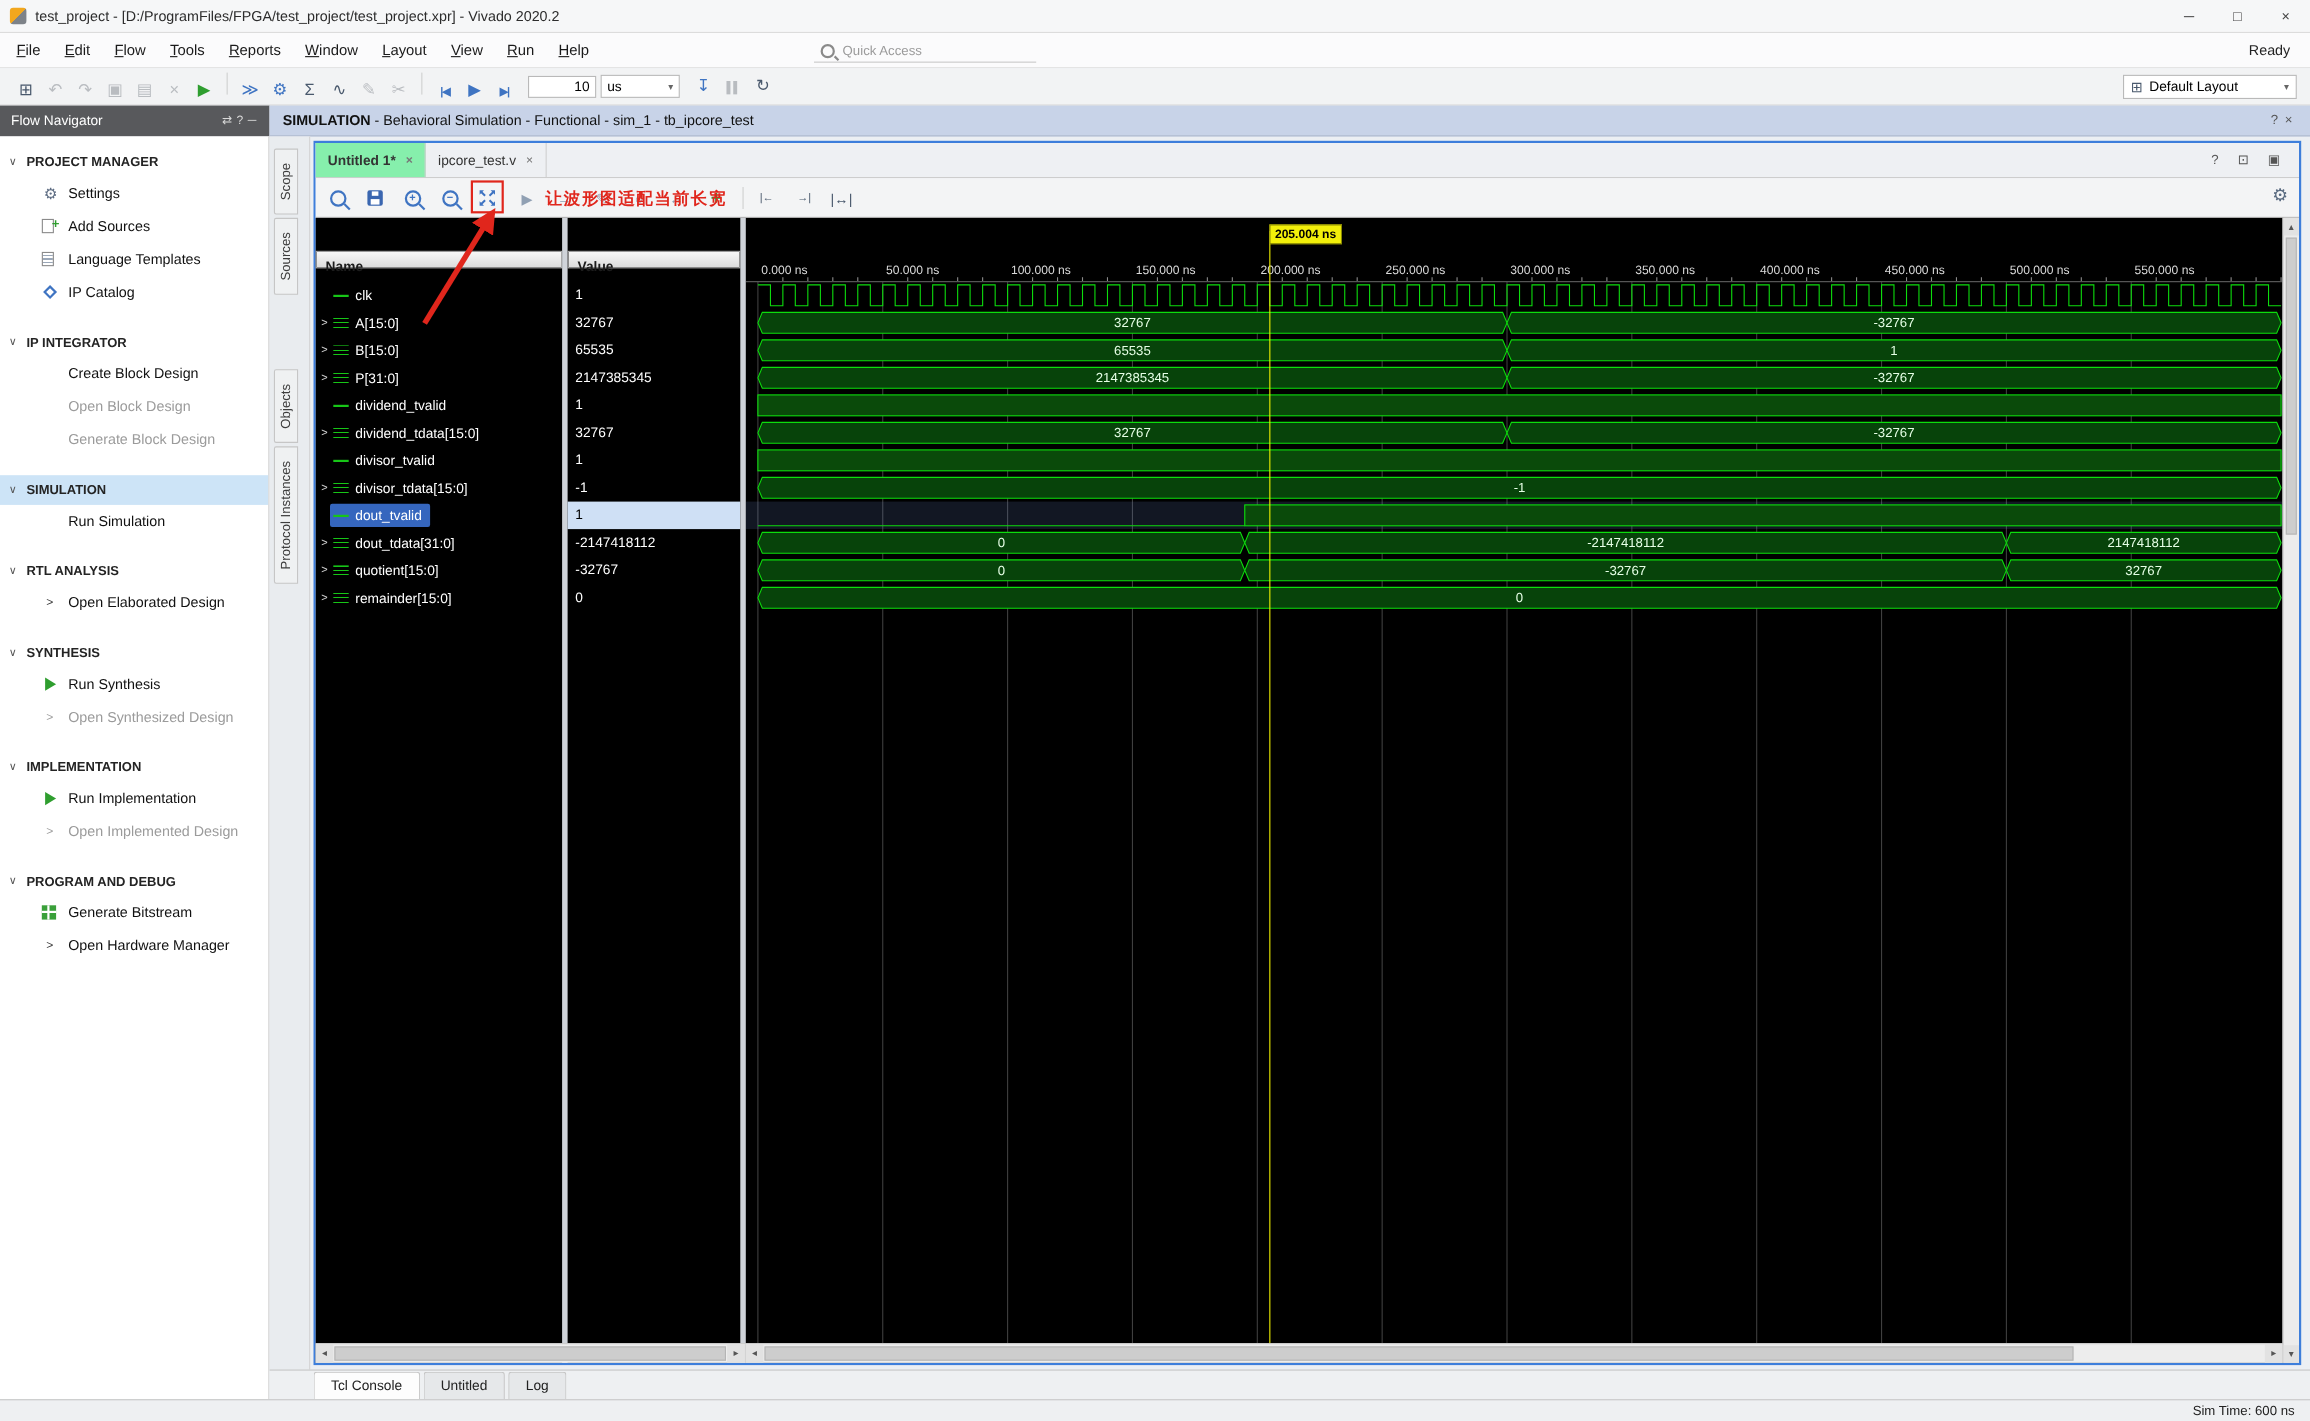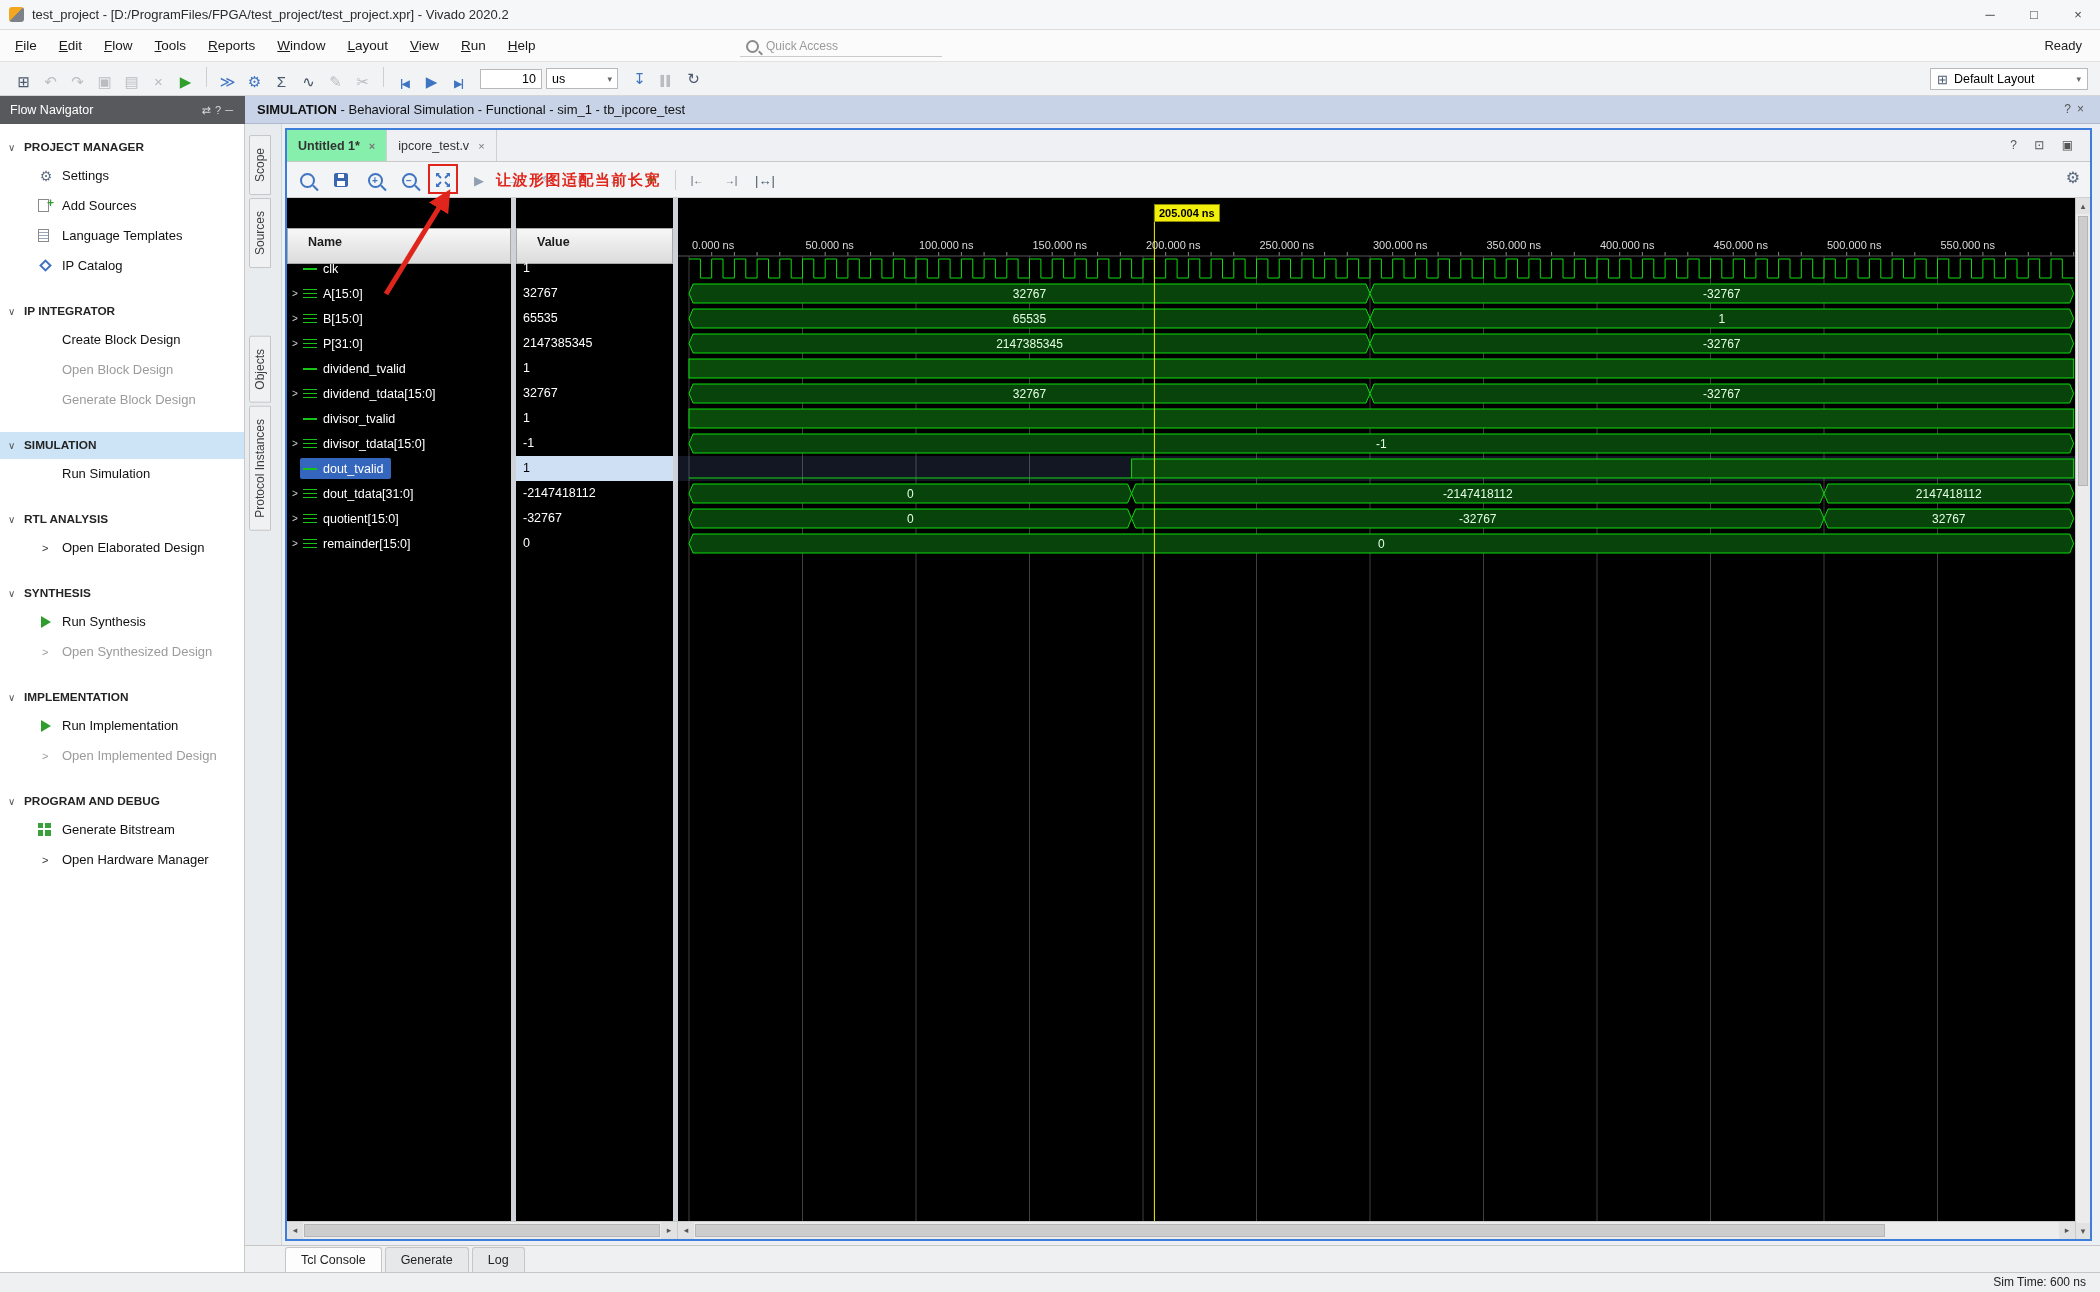--- a/index.html
+++ b/index.html
@@ -93,21 +93,21 @@
   .annot{position:absolute;left:196px;top:9px;font-size:15px;font-weight:bold;color:#e0261c;letter-spacing:1.5px;white-space:nowrap;z-index:5;margin-left:13px;}
   .annot-arrow{position:absolute;left:60px;top:30px;z-index:30;pointer-events:none;}
 
   
   .wave-content{position:absolute;left:0;top:68px;width:1803px;height:1041px;background:#000;}
   .col-name{position:absolute;left:0;top:0;width:224px;height:100%;}
   .col-value{position:absolute;left:229px;top:0;width:157px;height:100%;}
   .splitter{position:absolute;top:0;width:5px;height:100%;background:#cfd3d9;}
   .sp1{left:224px;} .sp2{left:386px;}
   .col-wave{position:absolute;left:391px;top:0;width:1397px;height:100%;overflow:hidden;}
-  .hdr{position:absolute;top:30px;height:36px;background:linear-gradient(#f7f7f7,#dcdcdc);border:1px solid #a9a9a9;box-sizing:border-box;font-size:12.5px;font-weight:bold;color:#1c1c1c;line-height:26px;padding-left:20px;}
+  .hdr{position:absolute;top:30px;height:16px;background:linear-gradient(#f7f7f7,#dcdcdc);border:1px solid #a9a9a9;box-sizing:border-box;font-size:12.5px;font-weight:bold;color:#1c1c1c;line-height:26px;padding-left:8px;}
   .hdr-name{left:0;width:224px;}
   .hdr-value{left:0;width:157px;}
   .sig-name-row{position:absolute;left:0;width:224px;height:25px;display:flex;align-items:center;}
   .exp{width:10px;margin-left:3px;font-size:10px;color:#d0d0d0;text-align:center;}
   .chip{display:inline-flex;align-items:center;gap:6px;height:21px;padding:0 8px 0 3px;border-radius:2px;color:#fff;font-size:12.5px;white-space:nowrap;}
   .chip.sel{background:#3566be;}
   .wv-ic{width:14px;height:10px;display:inline-block;}
   .wv-bus{background:repeating-linear-gradient(to bottom,#17c517 0 1px,transparent 1px 4px);}
   .wv-wire{background-image:linear-gradient(#17c517,#17c517);background-size:14px 2px;background-position:0 4px;background-repeat:no-repeat;}
   .sig-val-row{position:absolute;left:0;width:157px;height:25px;line-height:25px;padding-left:7px;color:#fff;font-size:12.5px;box-sizing:border-box;white-space:nowrap;}
@@ -588,21 +588,21 @@
         <marker id="ah" viewBox="0 0 10 10" refX="8" refY="5" markerWidth="4.5" markerHeight="4.5" orient="auto-start-reverse">
           <path d="M0 0 L10 5 L0 10 z" fill="#e0261c"></path>
         </marker>
       </defs>
       <line x1="39" y1="134" x2="101" y2="33" stroke="#e0261c" stroke-width="5" marker-end="url(#ah)"></line>
     </svg>
   </div>
 
   <div class="bottom-tabs" id="bottom-tabs">
       <span class="btab active">Tcl Console</span>
-      <span class="btab">Generate</span>
+      <span class="btab">Untitled</span>
       <span class="btab">Log</span>
     </div>
 
   <div class="statusbar">
     <span class="simtime">Sim Time: 600 ns</span>
   </div>
 
 </div>
 
 </body></html>

